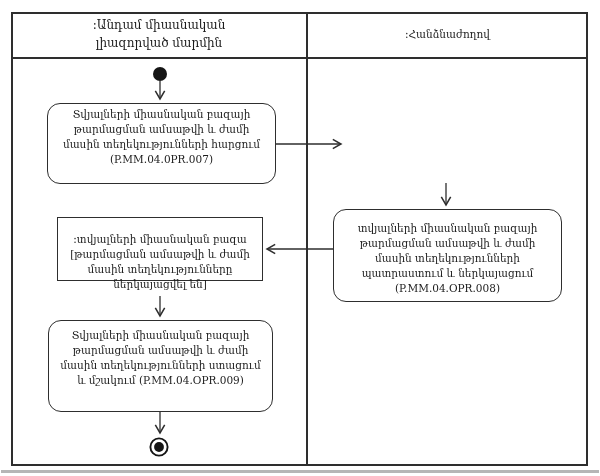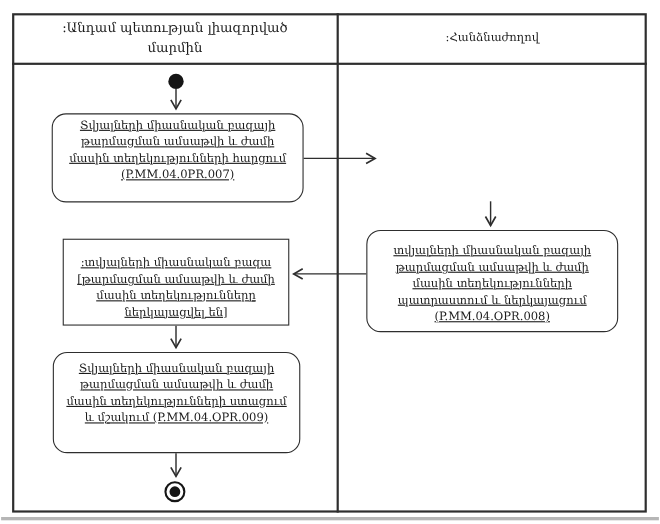--- a/index.html
+++ b/index.html
@@ -53,33 +53,32 @@
   .lane-header-2 .lane-title { max-width: 240px; }
 
   
   .node {
     position: absolute;
     border: 1.6px solid #2e2e2e;
     background: #ffffff;
     text-align: center;
     font-size: 10.5px;
     line-height: 1.42;
-    text-decoration: underline;
   }
   .node.rounded { border-radius: 13px; }
   .node .node-text {
     padding: 0 8px;
   }
   .node-a { left: 47px;  top: 103px; width: 229px; height: 81px; }
   .node-a .node-text { padding-top: 3px; }
   .node-b { left: 345px; top: 105px; width: 207px; height: 78px; }
   .node-b .node-text { padding-top: 11px; }
   .node-c { left: 333px; top: 209px; width: 229px; height: 93px; }
   .node-c .node-text { padding-top: 11px; }
-  .node-d { left: 57px;  top: 217px; width: 206px; height: 79px; }
+  .node-d { left: 57px;  top: 217px; width: 206px; height: 64px; }
   .node-d .node-text { padding-top: 14px; }
   .node-e { left: 48px;  top: 320px; width: 225px; height: 92px; }
   .node-e .node-text { padding-top: 7px; }
 
   .connector-layer {
     position: absolute;
     left: 0; top: 0;
     width: 600px; height: 476px;
     pointer-events: none;
   }
@@ -95,21 +94,21 @@
 </head>
 <body>
 
 <div class="page">
 
   <div class="outer-frame"></div>
   <div class="lane-divider"></div>
   <div class="header-separator"></div>
 
   <div class="lane-header lane-header-1">
-    <div class="lane-title">:Անդամ պետության լիազորված մարմին</div>
+    <div class="lane-title">:Անդամ միասնական լիազորված մարմին</div>
   </div>
   <div class="lane-header lane-header-2">
     <div class="lane-title">:Հանձնաժողով</div>
   </div>
 
   <svg class="connector-layer" viewBox="0 0 600 476" xmlns="http://www.w3.org/2000/svg">
     <defs>
       <marker id="arrow" viewBox="0 0 10 10" refX="8" refY="5" markerWidth="9" markerHeight="9" orient="auto-start-reverse">
         <path d="M1,1 L8,5 L1,9" fill="none" stroke="#2e2e2e" stroke-width="1.3"></path>
       </marker>

